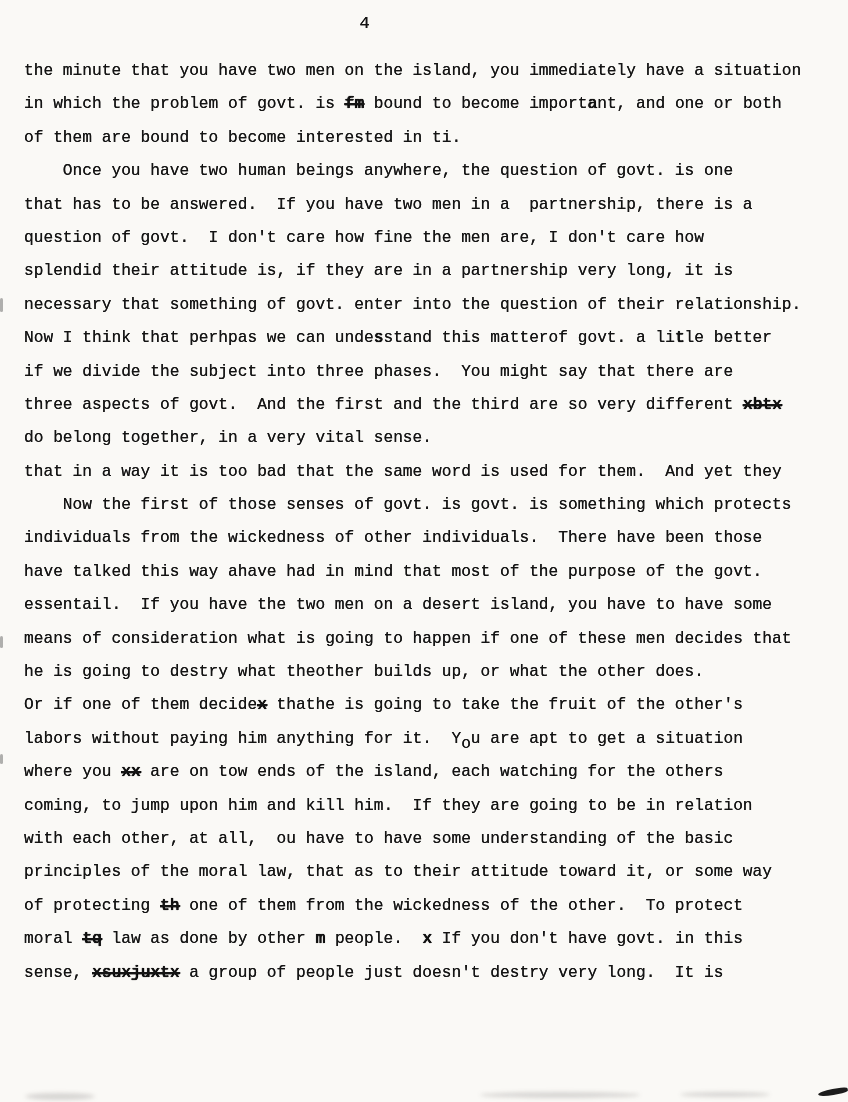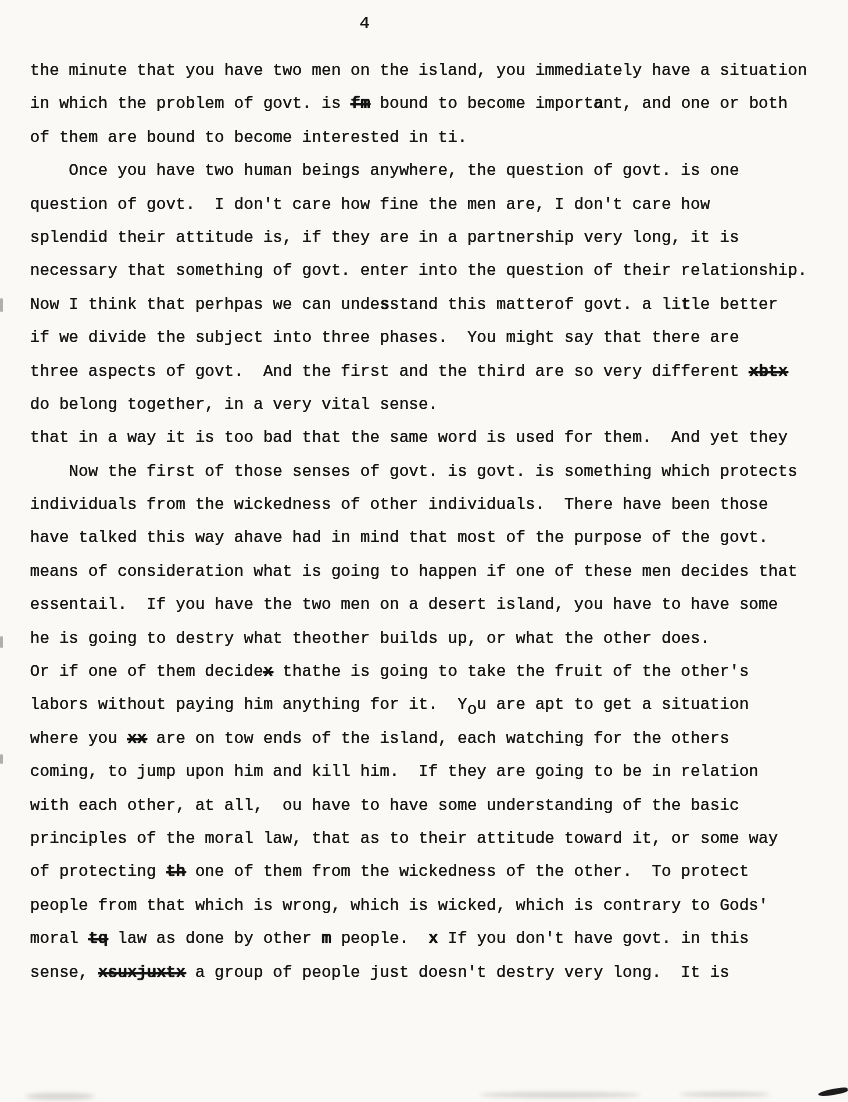--- a/index.html
+++ b/index.html
@@ -19,21 +19,21 @@
   .page-number{
     position:absolute;
     left:330px;top:14px;width:70px;
     text-align:center;
     font-size:17px;
     letter-spacing:1px;
     text-shadow:0 0 0.6px #000;
   }
   .page-body{
     position:absolute;
-    left:30px;top:55px;width:806px;
+    left:24px;top:55px;width:806px;
   }
   .line{
     white-space:pre;
     font-size:16.2px;
     line-height:33.4px;
     height:33.4px;
     text-shadow:0 0 0.6px rgba(0,0,0,0.85);
   }
   .ov{
     font-weight:normal;
@@ -70,42 +70,42 @@
 </head>
 <body>
 
 <div class="page">
   <div class="page-number">4</div>
   <div class="page-body">
       <div class="line"><span>the minute that you have two men on the island, you immediately have a situation</span></div>
       <div class="line"><span>in which the problem of govt. is </span><span class="ov st">fm</span><span> bound to become import</span><span class="ov">a</span><span>nt, and one or both</span></div>
       <div class="line"><span>of them are bound to become interested in ti.</span></div>
       <div class="line"><span>    Once you have two human beings anywhere, the question of govt. is one</span></div>
+      <div class="line"><span>that has to be answered.  If you have two men in a  partnership, there is a</span></div>
       <div class="line"><span>question of govt.  I don't care how fine the men are, I don't care how</span></div>
       <div class="line"><span>splendid their attitude is, if they are in a partnership very long, it is</span></div>
       <div class="line"><span>necessary that something of govt. enter into the question of their relationship.</span></div>
       <div class="line"><span>Now I think that perhpas we can unde</span><span class="ov">s</span><span>stand this matterof govt. a li</span><span class="ov">t</span><span>le better</span></div>
       <div class="line"><span>if we divide the subject into three phases.  You might say that there are</span></div>
       <div class="line"><span>three aspects of govt.  And the first and the third are so very different </span><span class="ov st">xbtx</span></div>
       <div class="line"><span>do belong together, in a very vital sense.</span></div>
       <div class="line"><span>that in a way it is too bad that the same word is used for them.  And yet they</span></div>
       <div class="line"><span>    Now the first of those senses of govt. is govt. is something which protects</span></div>
       <div class="line"><span>individuals from the wickedness of other individuals.  There have been those</span></div>
       <div class="line"><span>have talked this way ahave had in mind that most of the purpose of the govt.</span></div>
+      <div class="line"><span>essentail.  If you have the two men on a desert island, you have to have some</span></div>
       <div class="line"><span>means of consideration what is going to happen if one of these men decides that</span></div>
-      <div class="line"><span>essentail.  If you have the two men on a desert island, you have to have some</span></div>
       <div class="line"><span>he is going to destry what theother builds up, or what the other does.</span></div>
       <div class="line"><span>Or if one of them decide</span><span class="ov st">x</span><span> thathe is going to take the fruit of the other's</span></div>
       <div class="line"><span>labors without paying him anything for it.  Y</span><span class="sub">o</span><span>u are apt to get a situation</span></div>
       <div class="line"><span>where you </span><span class="ov st">xx</span><span> are on tow ends of the island, each watching for the others</span></div>
       <div class="line"><span>coming, to jump upon him and kill him.  If they are going to be in relation</span></div>
       <div class="line"><span>with each other, at all,  ou have to have some understanding of the basic</span></div>
       <div class="line"><span>principles of the moral law, that as to their attitude toward it, or some way</span></div>
       <div class="line"><span>of protecting </span><span class="ov st">th</span><span> one of them from the wickedness of the other.  To protect</span></div>
-      <div class="line"><span>people from that which is wrong, which is wicked, which is contrary to Gods'</span></div>
       <div class="line"><span>moral </span><span class="ov st">tq</span><span> law as done by other </span><span class="ov">m</span><span> people.  </span><span class="ov">x</span><span> If you don't have govt. in this</span></div>
       <div class="line"><span>sense, </span><span class="ov st">xsuxjuxtx</span><span> a group of people just doesn't destry very long.  It is</span></div>
     </div>
 
   <div class="edge-sliver sliver-1"></div>
   <div class="edge-sliver sliver-2"></div>
   <div class="edge-sliver sliver-3"></div>
   <div class="smudge smudge-1"></div>
   <div class="smudge smudge-2"></div>
   <div class="smudge smudge-3"></div>

